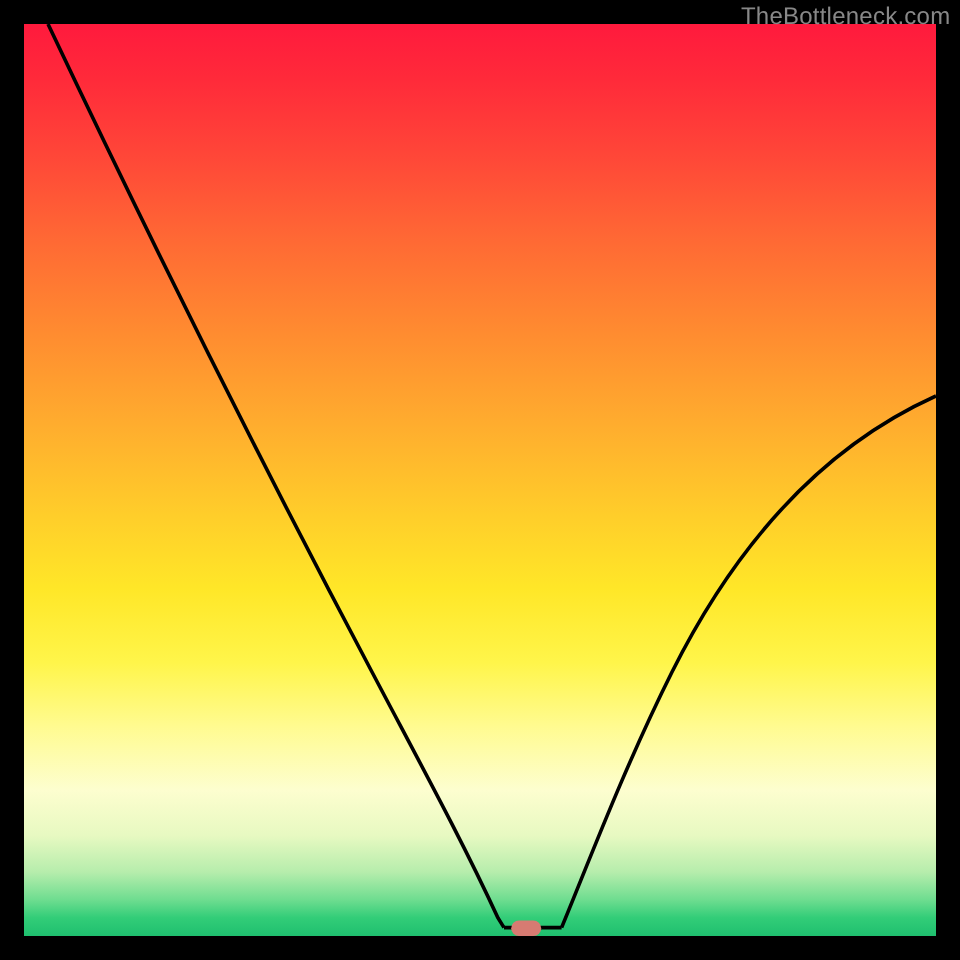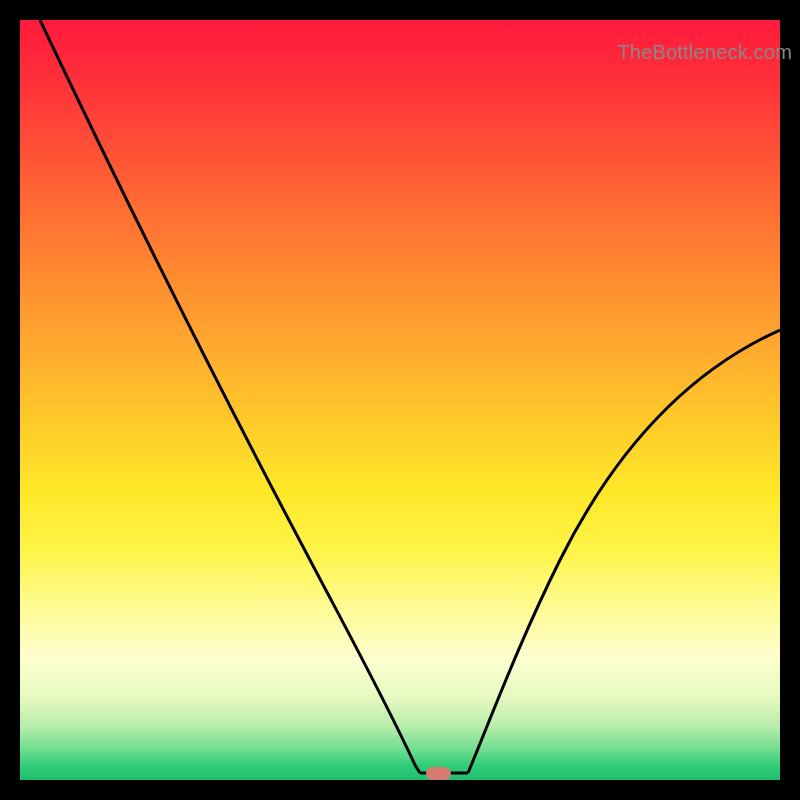--- a/index.html
+++ b/index.html
@@ -61,21 +61,20 @@
   }
   .watermark {
     position: absolute;
     top: 3px;
     right: 8px;
     color: #888;
     font-size: 20px;
     font-weight: 500;
     letter-spacing: 0.2px;
     user-select: none;
-    margin-top: 38px;
   }
 </style>
 </head>
 <body>
 
 <div class="frame">
 
   <div class="plot">
 
     <svg class="curve" viewBox="0 0 760 760" preserveAspectRatio="none">

